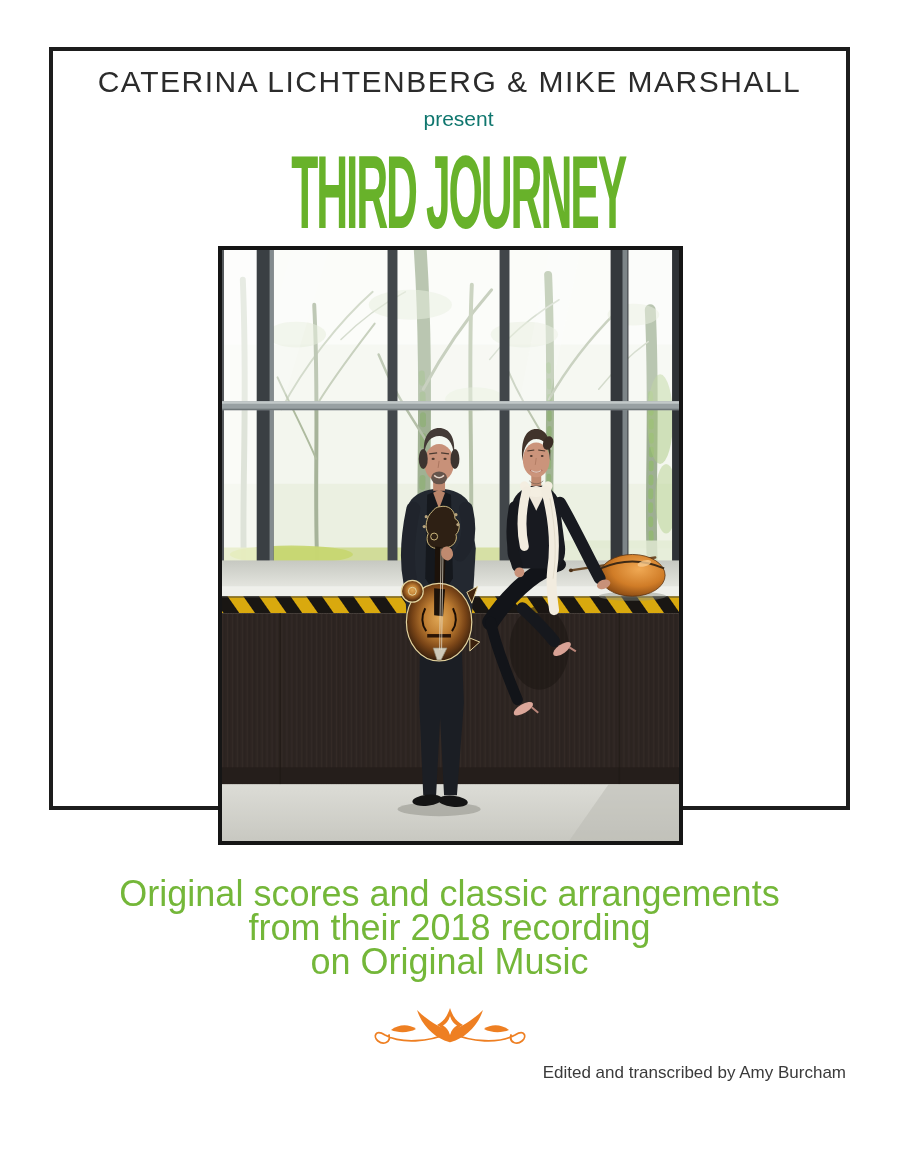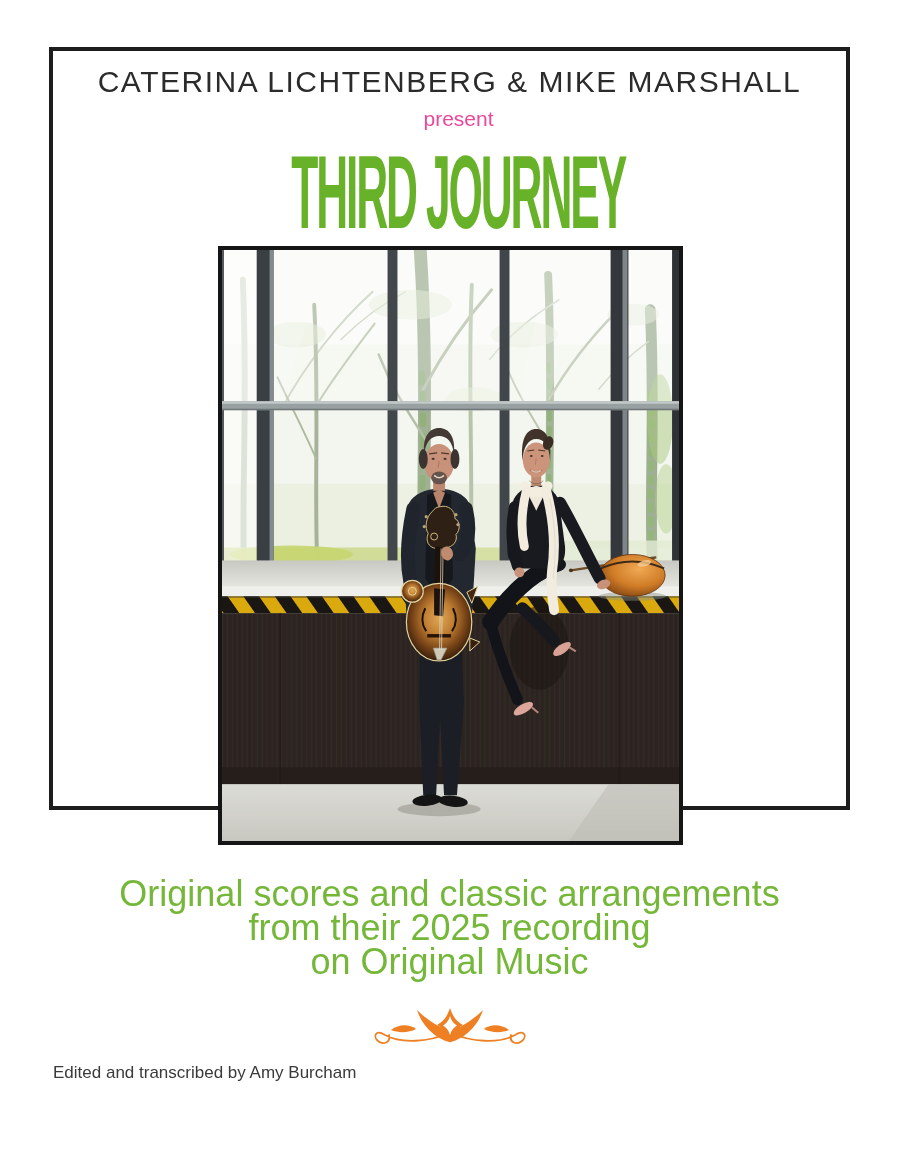--- a/index.html
+++ b/index.html
@@ -4,32 +4,32 @@
 <style>
   html,body{margin:0;padding:0;background:#ffffff;}
   .page{position:relative;width:900px;height:1150px;background:#ffffff;overflow:hidden;
         font-family:"Liberation Sans",sans-serif;}
   .frame{position:absolute;left:49px;top:47px;width:801px;height:763px;
          border:4px solid #1d1d1d;box-sizing:border-box;background:#fff;}
   .artists{position:absolute;top:13px;left:0;right:0;text-align:center;
            font-size:30px;line-height:36px;letter-spacing:1.5px;color:#2b2b2b;
            white-space:nowrap;font-weight:400;}
   .present{position:absolute;top:56px;left:0;right:0;text-align:center;
-           font-size:21px;line-height:24px;color:#ec4899;margin-left:18px;}
+           font-size:21px;line-height:24px;color:#0f766e;margin-left:18px;}
   .title{position:absolute;top:88px;left:0;right:0;text-align:right;white-space:nowrap;}
   .title .squeeze{display:inline-block;font-size:103px;font-weight:bold;letter-spacing:-5px;
            line-height:108px;color:#68b22a;transform:scaleX(0.43);transform-origin:center;}
   .photo{position:absolute;left:165px;top:195px;width:465px;height:599px;
          border:4px solid #151515;box-sizing:border-box;background:#eef1e9;}
   .photo svg{display:block;width:457px;height:591px;}
   .subtitle{position:absolute;top:826px;left:0;right:0;text-align:center;
             font-size:36px;line-height:34px;color:#74b739;}
   .subtitle div{white-space:nowrap;}
   .ornament{position:absolute;top:951px;left:50%;transform:translateX(-50%);width:166px;height:46px;}
-  .credit{position:absolute;top:1012px;left:0;right:0;text-align:left;
+  .credit{position:absolute;top:1012px;left:0;right:0;text-align:right;
           font-size:17px;color:#3a3a3a;}
 </style>
 </head>
 <body>
 
 <div class="page">
   <div class="frame">
 
     <div class="artists">CATERINA LICHTENBERG &amp; MIKE MARSHALL</div>
     <div class="present">present</div>
@@ -248,21 +248,21 @@
           <rect x="207" y="386" width="24" height="3.5" fill="#2a1406"></rect>
           <path d="M213,400 L227,400 L221,412 L217,412 Z" fill="#cfc9b8" stroke="#8f8874" stroke-width="0.7"></path>
           <path d="M221,300 L219.5,402 M223,300 L221.5,402" stroke="#e7e0cf" stroke-width="0.8" opacity="0.9" fill="none"></path>
           <ellipse cx="227" cy="305" rx="6" ry="7" fill="#c08a6f" transform="rotate(-15 227 305)"></ellipse>
         </g>
       </svg>
     </figure>
 
     <div class="subtitle">
       <div>Original scores and classic arrangements</div>
-      <div>from their 2025 recording</div>
+      <div>from their 2018 recording</div>
       <div>on Original Music</div>
     </div>
 
     <svg class="ornament" viewBox="0 0 166 46">
       <g id="fl">
         <path d="M82,31 C62,40 34,42 18,33 C8,27 6,35 11,39 C16,43 24,41 22,33" stroke="#ee7f22" stroke-width="1.8" fill="none" stroke-linecap="round"></path>
         <path d="M24,28 C32,22 42,22 49,27 C42,31 31,31 24,28 Z" fill="#ee7f22"></path>
         <path d="M82,40 C68,36 55,24 50,8 C60,18 73,26 83,29 L83,40 Z" fill="#ee7f22"></path>
       </g>
       <use href="#fl" transform="translate(166,0) scale(-1,1)"></use>

